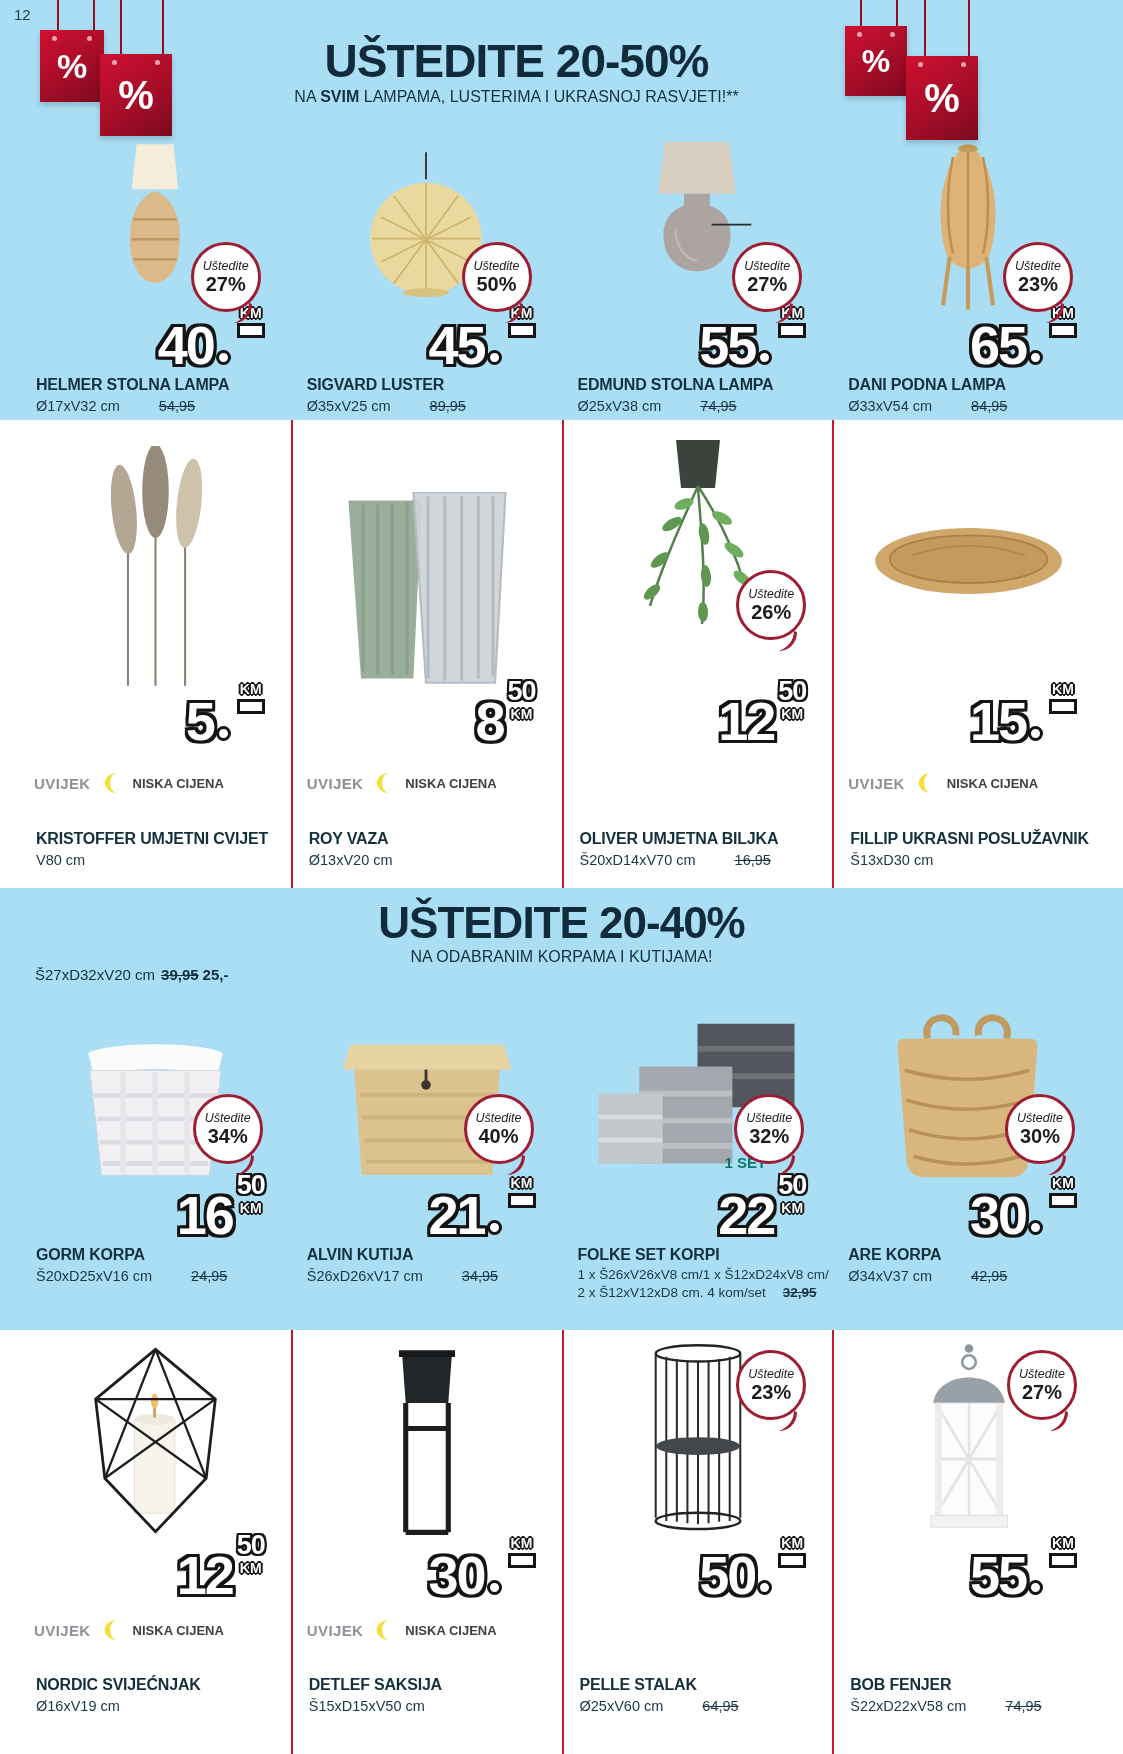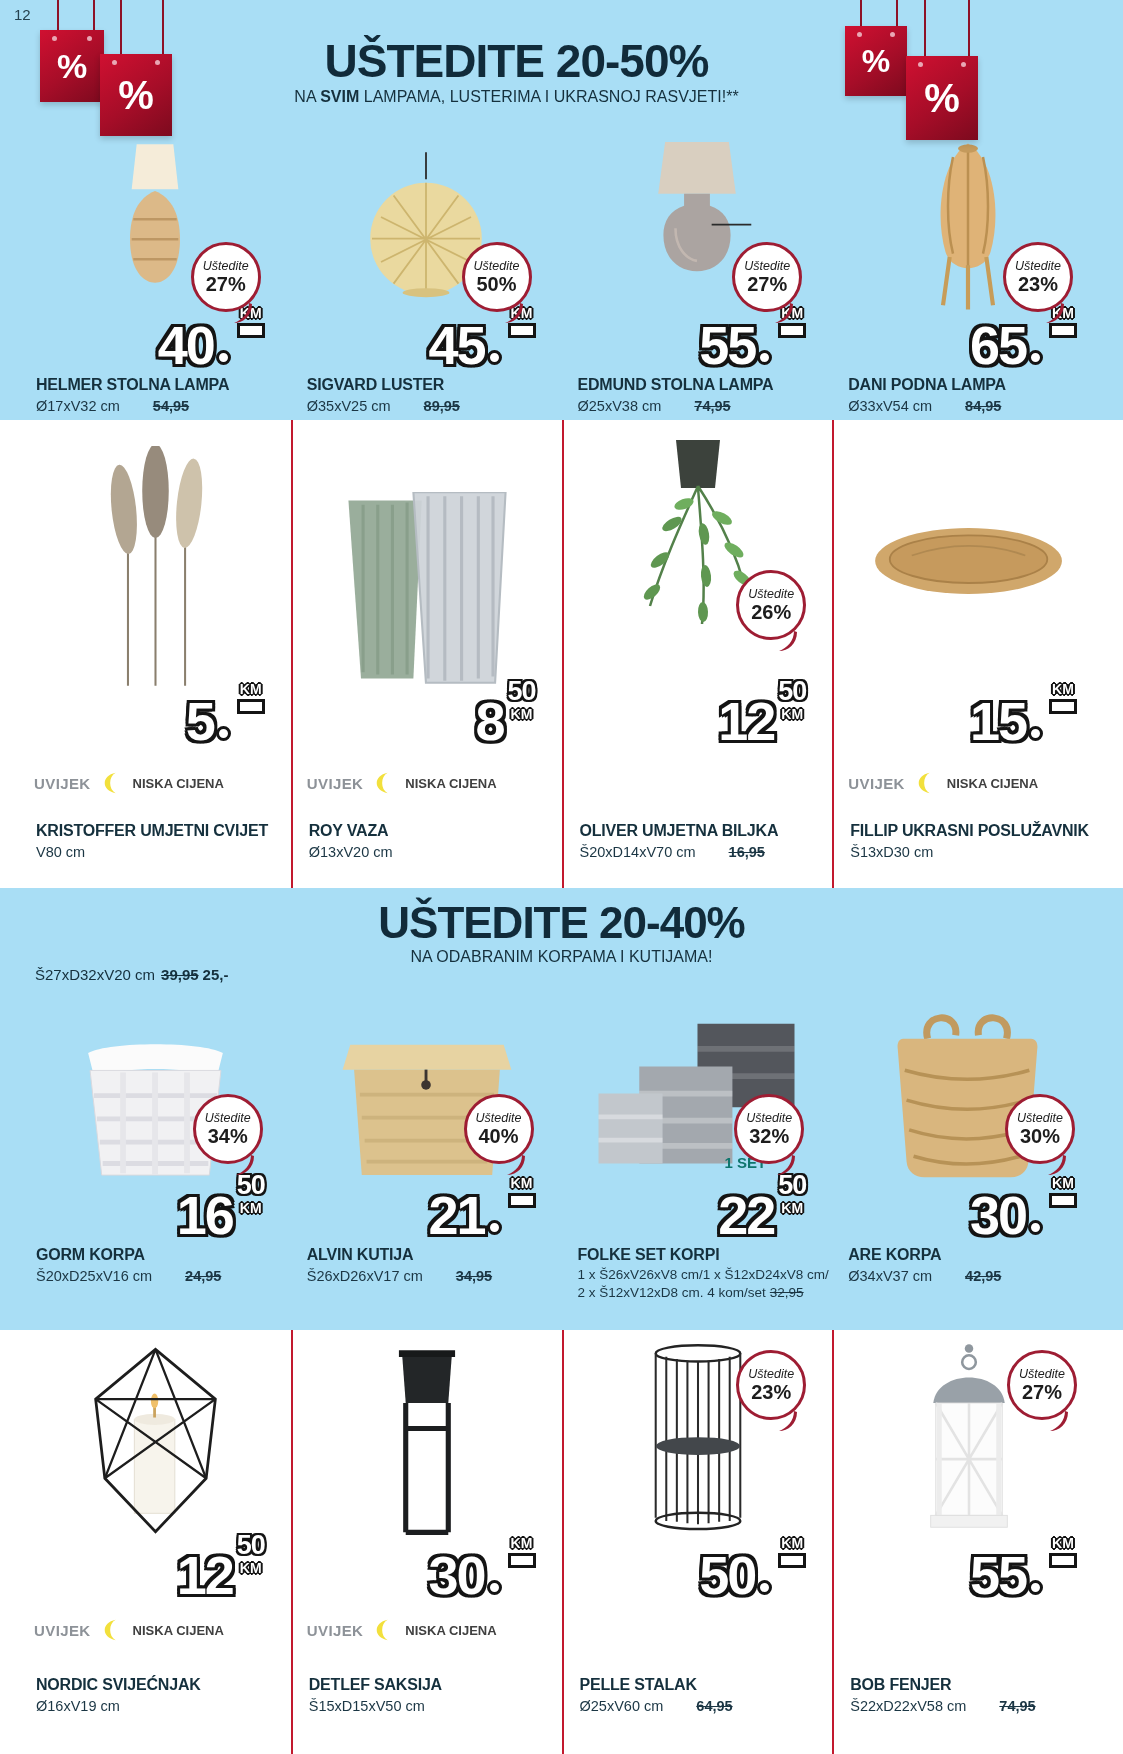--- a/index.html
+++ b/index.html
@@ -42,31 +42,31 @@
 .p-int{font-size:54px;font-weight:bold;color:#fff;letter-spacing:-2px;text-shadow:3px 0 0 #141414,-3px 0 0 #141414,0 3px 0 #141414,0 -3px 0 #141414,2px 2px 0 #141414,-2px 2px 0 #141414,2px -2px 0 #141414,-2px -2px 0 #141414,3px 3px 0 #141414,-3px -3px 0 #141414,-3px 3px 0 #141414,3px -3px 0 #141414;text-align:right;}
 .p-sup{font-size:27px;font-weight:bold;color:#fff;letter-spacing:-1px;text-shadow:2px 0 0 #141414,-2px 0 0 #141414,0 2px 0 #141414,0 -2px 0 #141414,2px 2px 0 #141414,-2px 2px 0 #141414,2px -2px 0 #141414,-2px -2px 0 #141414;}
 .p-km{font-size:14px;font-weight:bold;color:#fff;text-shadow:2px 0 0 #141414,-2px 0 0 #141414,0 2px 0 #141414,0 -2px 0 #141414,1px 1px 0 #141414,-1px 1px 0 #141414,1px -1px 0 #141414,-1px -1px 0 #141414;}
 .p-col{display:flex;flex-direction:column;align-items:center;align-self:flex-start;margin-left:4px;margin-top:-4px;gap:3px;}
 .p-col.frac{margin-top:-8px;gap:2px;}
 .p-dot{width:9px;height:9px;border-radius:50%;background:#fff;border:3px solid #141414;align-self:flex-end;margin:0 2px 7px 2px;}
 .p-dash{width:22px;height:9px;background:#fff;border:3px solid #141414;}
 
 .pname{padding-left:16px;font-size:16px;font-weight:bold;letter-spacing:-0.2px;margin-top:4px;color:#15303d;}
 .pdims{padding-left:16px;font-size:14.5px;margin-top:4px;color:#1b3644;}
-.pdims .old{font-weight:bold;text-decoration:line-through;margin-left:6px;padding-left:27px;}
+.pdims .old{font-weight:normal;text-decoration:line-through;margin-left:12px;padding-left:27px;}
 .pdesc{padding-left:16px;font-size:13.5px;margin-top:3px;color:#1b3644;}
-.pdesc .old{font-weight:normal;text-decoration:line-through;margin-left:4px;}
+.pdesc .old{font-weight:bold;text-decoration:line-through;margin-left:17px;}
 
 .uvijek{display:flex;align-items:center;gap:13px;padding-left:14px;}
 .row2 .uvijek{height:70px;}
 .row4 .uvijek{height:56px;}
 .uv1{color:#8d9298;font-weight:bold;font-size:15px;letter-spacing:.4px;}
 .uv2{color:#404040;font-weight:bold;font-size:13px;}
 .uvijek.invisible{visibility:hidden;}
-.row2 .pname{margin-top:4px;}
+.row2 .pname{margin-top:12px;}
 .row4 .pname{margin-top:18px;}
 
 .bubble{position:absolute;width:64px;height:64px;background:#fff;border:3px solid #9e1d33;border-radius:50%;display:flex;flex-direction:column;align-items:center;justify-content:center;z-index:3;}
 .row1 .bubble{top:112px;right:30px;}
 .row2 .bubble{top:150px;right:26px;}
 .row3 .bubble{top:104px;right:28px;}
 .row4 .bubble{top:20px;right:26px;}
 .bubble .ust{font-style:italic;font-size:12.5px;color:#1d1d1d;}
 .bubble .pct{font-size:20px;font-weight:bold;color:#1d1d1d;}
 .btail{position:absolute;bottom:-16px;right:5px;width:20px;height:22px;}

